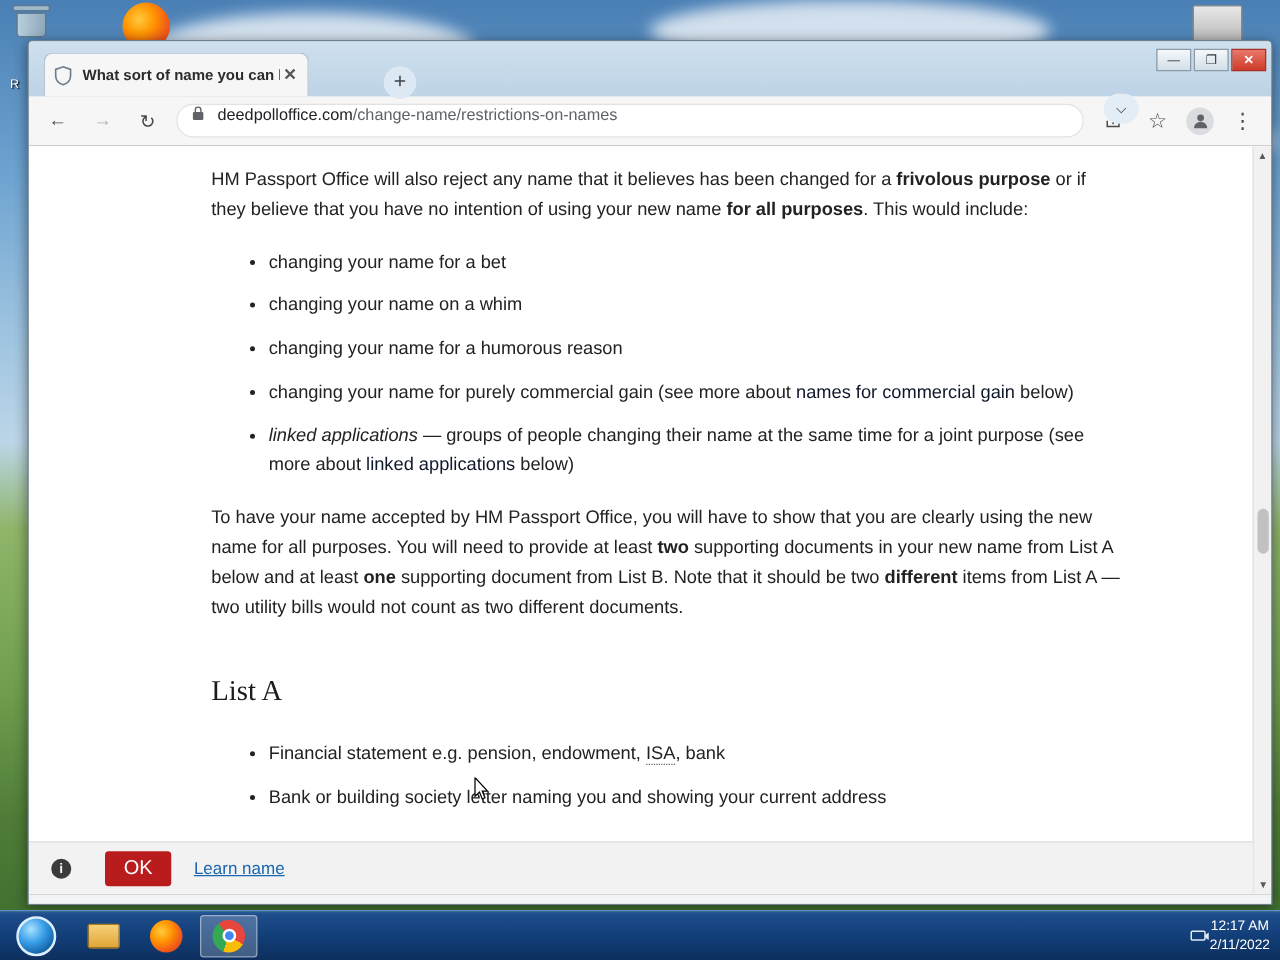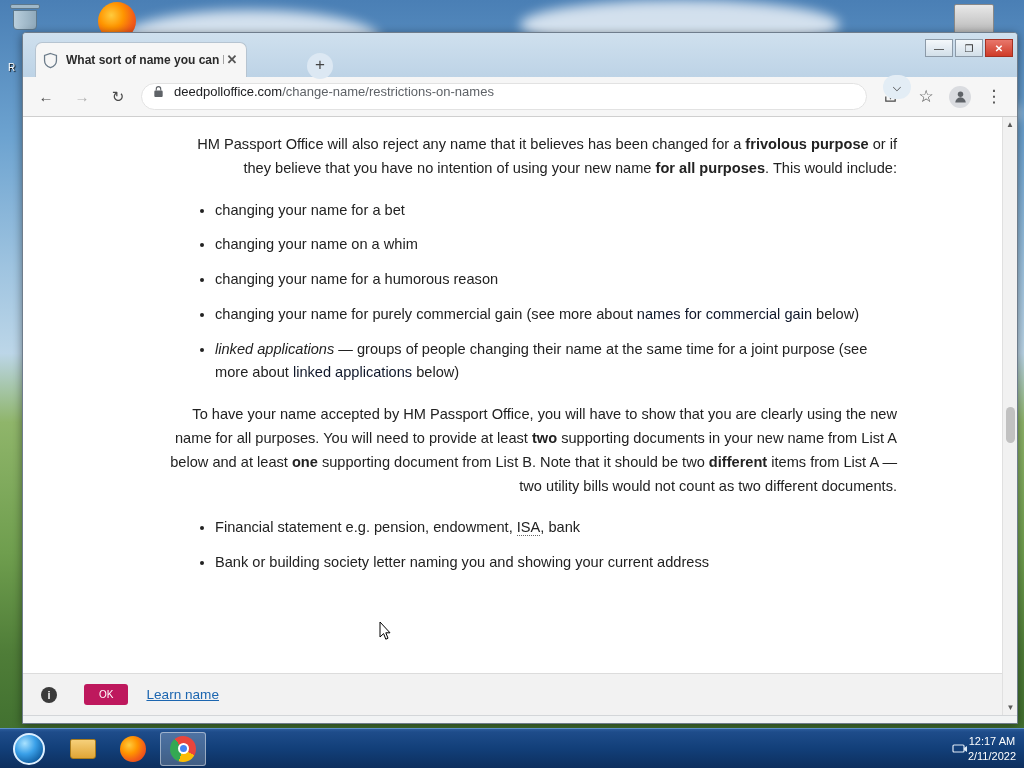--- a/index.html
+++ b/index.html
@@ -214,21 +214,21 @@
     position: relative;
   }
   .content {
     width: 728px;
     margin-left: 146px;
     color: #222;
     font-family: "Liberation Sans", sans-serif;
     font-size: 14.6px;
     line-height: 1.63;
   }
-  .content p { margin: 0 0 18px 0; text-align: right; }
+  .content p { margin: 0 0 18px 0; }
   .content ul {
     margin: 0 0 18px 0;
     padding-left: 46px;
     list-style: disc;
   }
   .content li { margin-bottom: 11px; }
   .content a { color: #0f172a; text-decoration: none; }
   .content h2 {
     font-family: "Liberation Serif", serif;
     font-weight: normal;
@@ -286,25 +286,25 @@
     color: #f2f2f2;
     font-size: 11px;
     font-weight: bold;
     text-align: center;
     line-height: 16px;
     margin-right: 9px;
     flex: 0 0 auto;
   }
   .cookie-ok {
     margin-left: 18px;
-    background: #be185d;
+    background: #b91c1c;
     color: #fff;
     padding: 5px 15px;
     border-radius: 3px;
-    font-size: 10px;
+    font-size: 16px;
   }
   .cookie-learn {
     margin-left: 18px;
     color: #1c66b0;
   }
   
   .shelf {
     height: 45px;
     background: #f1f3f4;
     border-top: 1px solid #d3d6d9;
@@ -475,20 +475,21 @@
           </li>
           <li>
             <i>linked applications</i><span> — groups of people changing their name at the same time for a joint purpose (see more about </span><a href="#">linked applications</a><span> below)</span>
           </li>
         </ul>
 
         <p>
           <span>To have your name accepted by HM Passport Office, you will have to show that you are clearly using the new name for all purposes.  You will need to provide at least </span><b>two</b><span> supporting documents in your new name from List A below and at least </span><b>one</b><span> supporting document from List B.  Note that it should be two </span><b>different</b><span> items from List A — two utility bills would not count as two different documents.</span>
         </p>
 
+        <h2>List A</h2>
 
         <ul>
           <li><span>Financial statement e.g. pension, endowment, </span><span class="abbr">ISA</span><span>, bank</span></li>
           <li><span>Bank or building society letter naming you and showing your current address</span></li>
         </ul>
       </div>
     </div>
 
     <span class="cursor">
       <svg viewBox="0 0 12 19" width="12" height="19">

